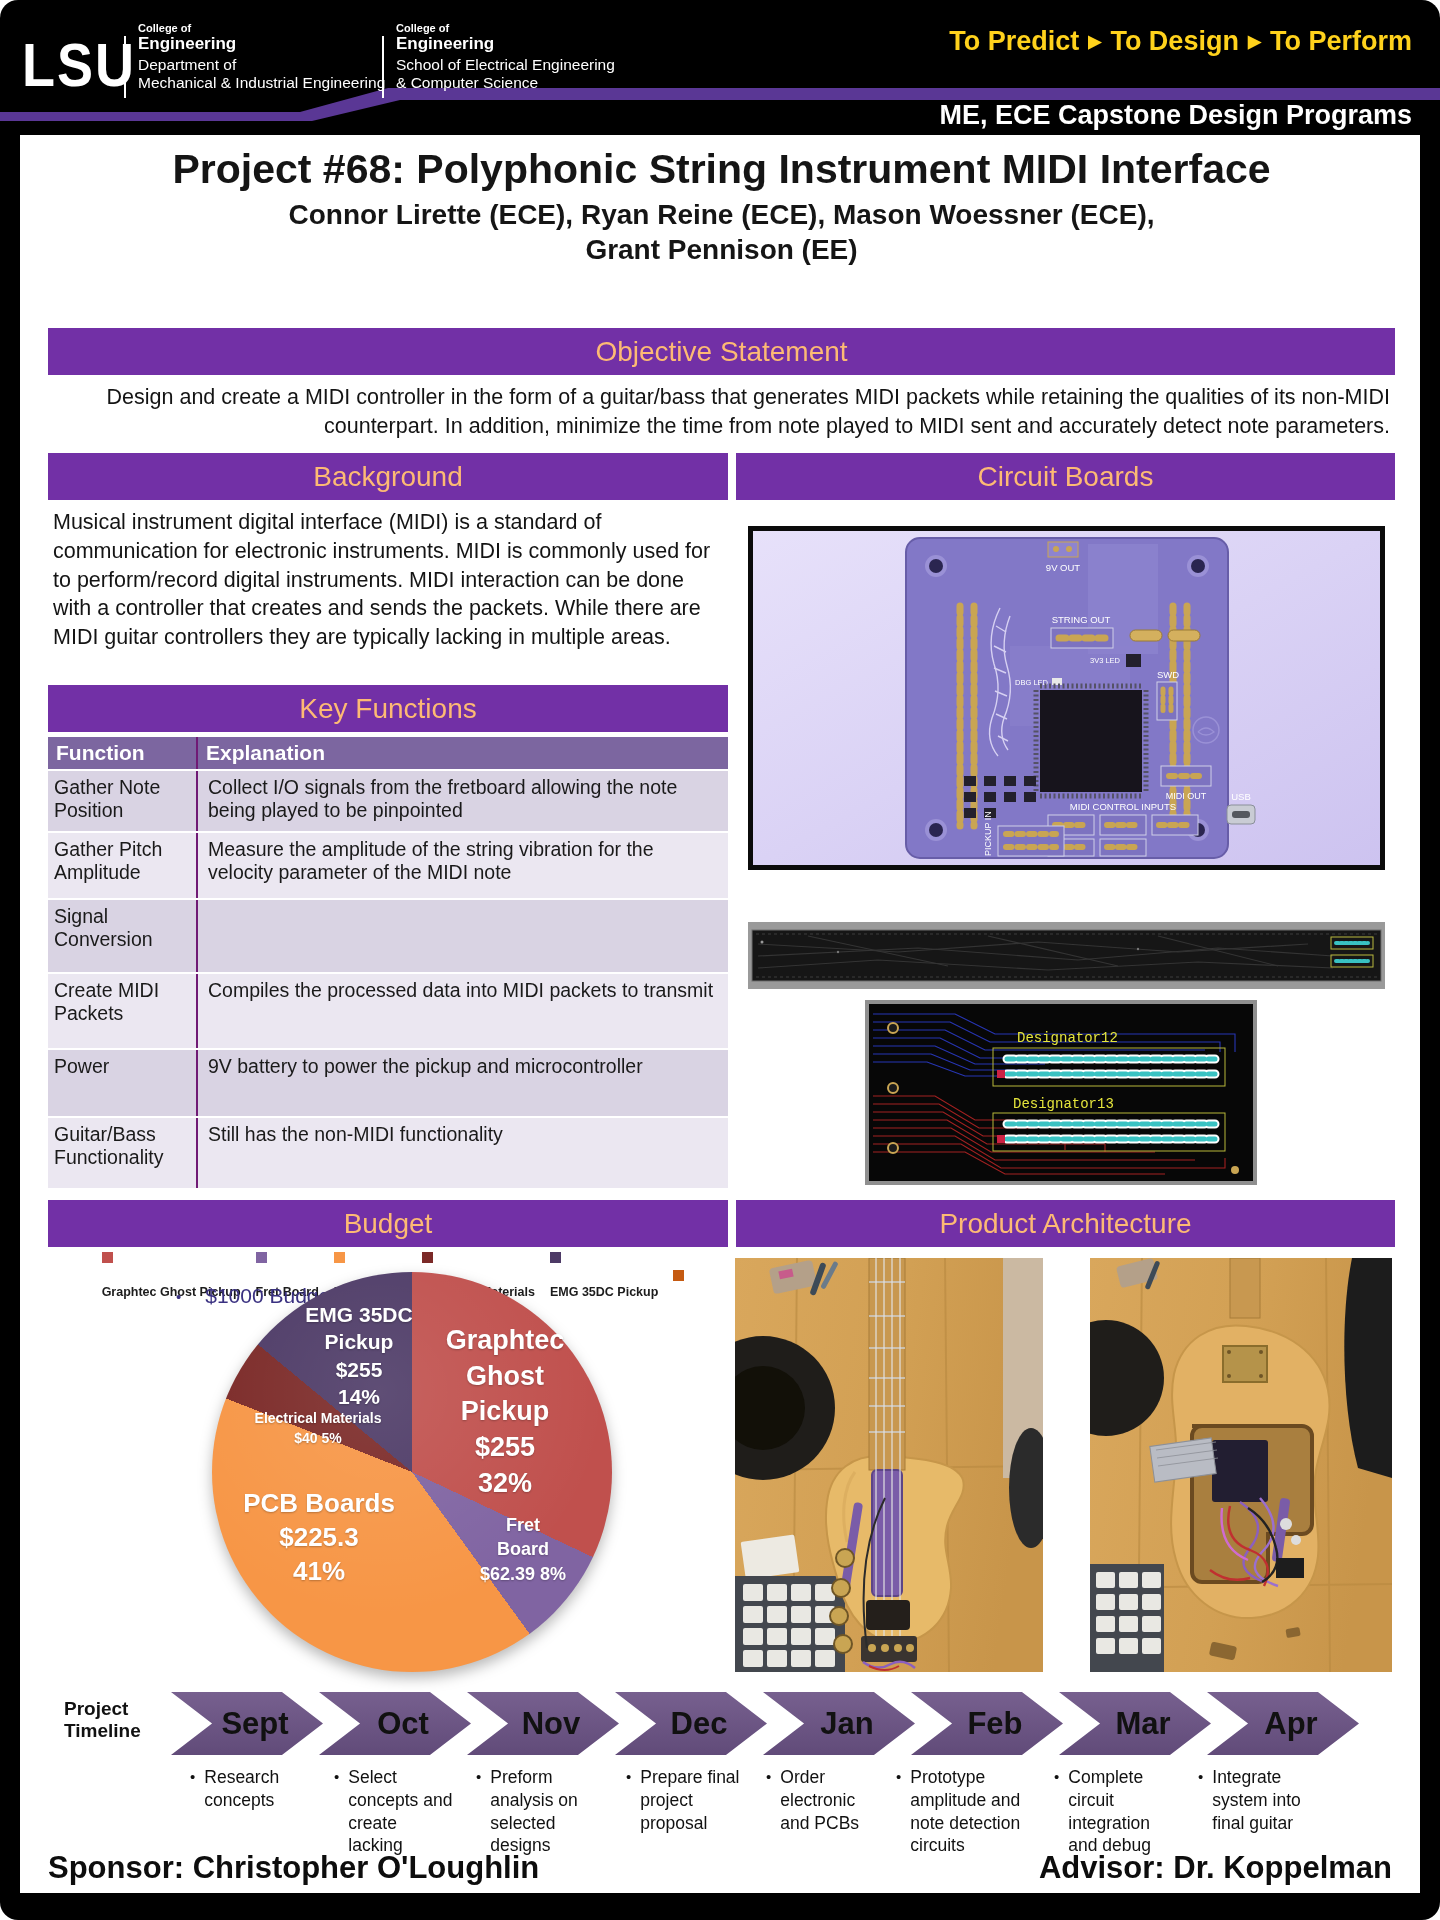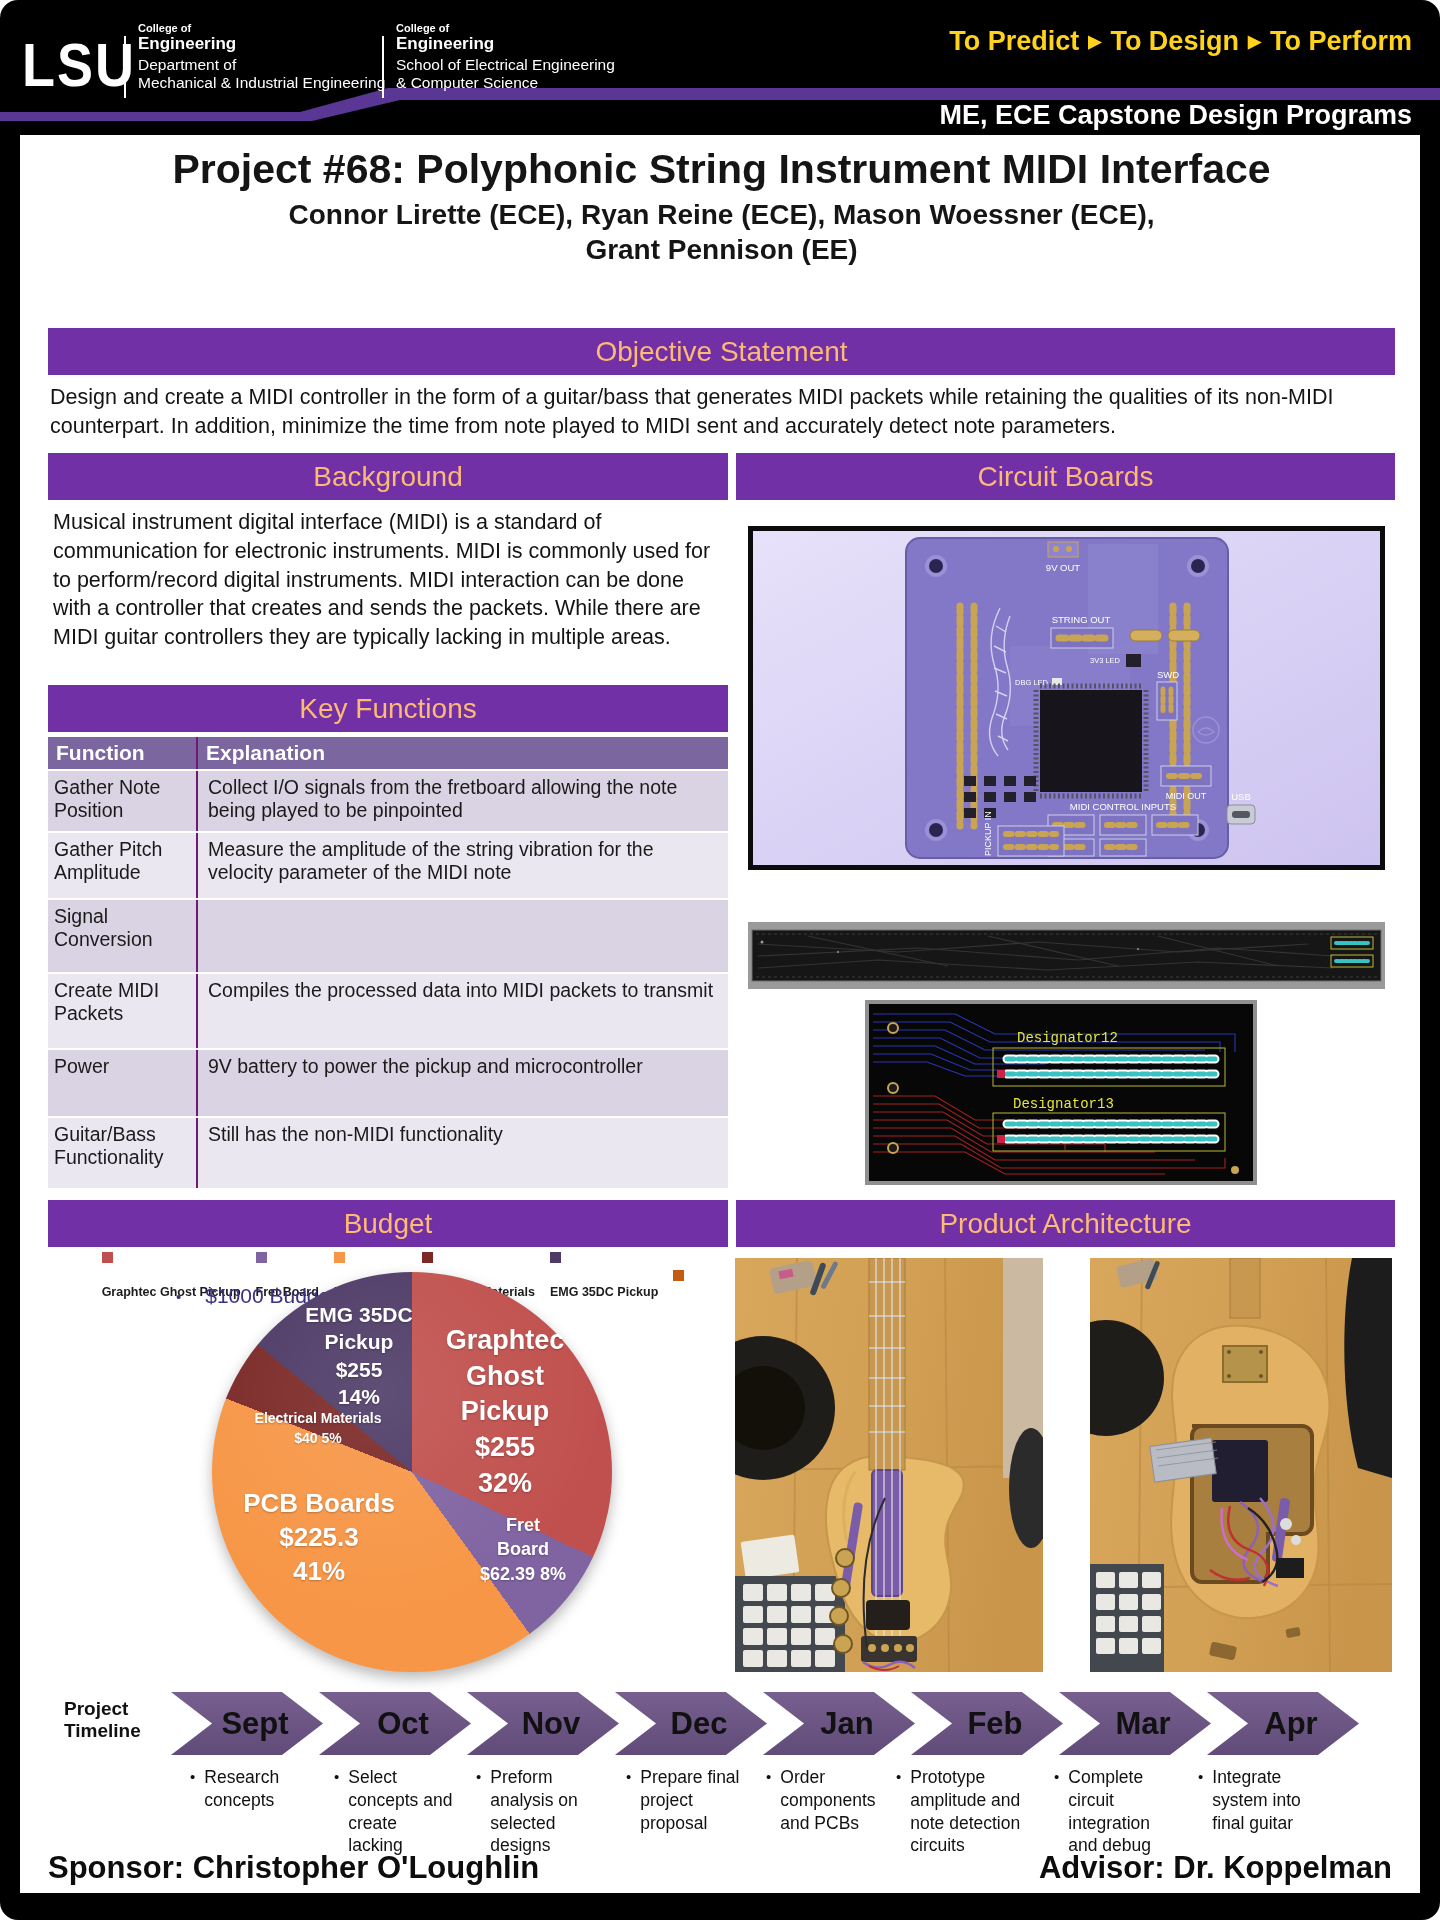--- a/index.html
+++ b/index.html
@@ -101,21 +101,21 @@
   </div>
   <div class="abs program">ME, ECE Capstone Design Programs</div>
 
   <div class="abs title">Project #68: Polyphonic String Instrument MIDI Interface</div>
   <div class="abs authors l1">Connor Lirette (ECE), Ryan Reine (ECE), Mason Woessner (ECE),</div>
   <div class="abs authors l2">Grant Pennison (EE)</div>
 
   <div class="abs banner" style="left:48px;top:328px;width:1347px;">
       <span>Objective Statement</span>
     </div>
-  <div class="abs bodytext" style="left:50px;top:383px;width:1340px;">Design and create a MIDI controller in the form of a guitar/bass that generates MIDI packets while retaining the qualities of its non-MIDI counterpart. In addition, minimize the time from note played to MIDI sent and accurately detect note parameters.</div>
+  <div class="abs bodytext" style="left:50px;top:383px;width:1340px;text-align:right;">Design and create a MIDI controller in the form of a guitar/bass that generates MIDI packets while retaining the qualities of its non-MIDI counterpart. In addition, minimize the time from note played to MIDI sent and accurately detect note parameters.</div>
 
   <div class="abs banner" style="left:48px;top:453px;width:680px;">
       <span>Background</span>
     </div>
   <div class="abs bodytext" style="left:53px;top:508px;width:665px;">Musical instrument digital interface (MIDI) is a standard of communication for electronic instruments. MIDI is commonly used for to perform/record digital instruments. MIDI interaction can be done with a controller that creates and sends the packets. While there are MIDI guitar controllers they are typically lacking in multiple areas.</div>
 
   <div class="abs banner" style="left:48px;top:685px;width:680px;">
       <span>Key Functions</span>
     </div>
   <div class="abs kf-table">
@@ -567,21 +567,21 @@
   <div class="abs task" style="left:476px;">
       <span class="dot">•</span>
       <span>Preform analysis on selected designs</span>
     </div>
   <div class="abs task" style="left:626px;">
       <span class="dot">•</span>
       <span>Prepare final project proposal</span>
     </div>
   <div class="abs task" style="left:766px;">
       <span class="dot">•</span>
-      <span>Order components and PCBs</span>
+      <span>Order electronic and PCBs</span>
     </div>
   <div class="abs task" style="left:896px;width:140px;">
       <span class="dot">•</span>
       <span>Prototype amplitude and note detection circuits</span>
     </div>
   <div class="abs task" style="left:1054px;">
       <span class="dot">•</span>
       <span>Complete circuit integration and debug</span>
     </div>
   <div class="abs task" style="left:1198px;">

